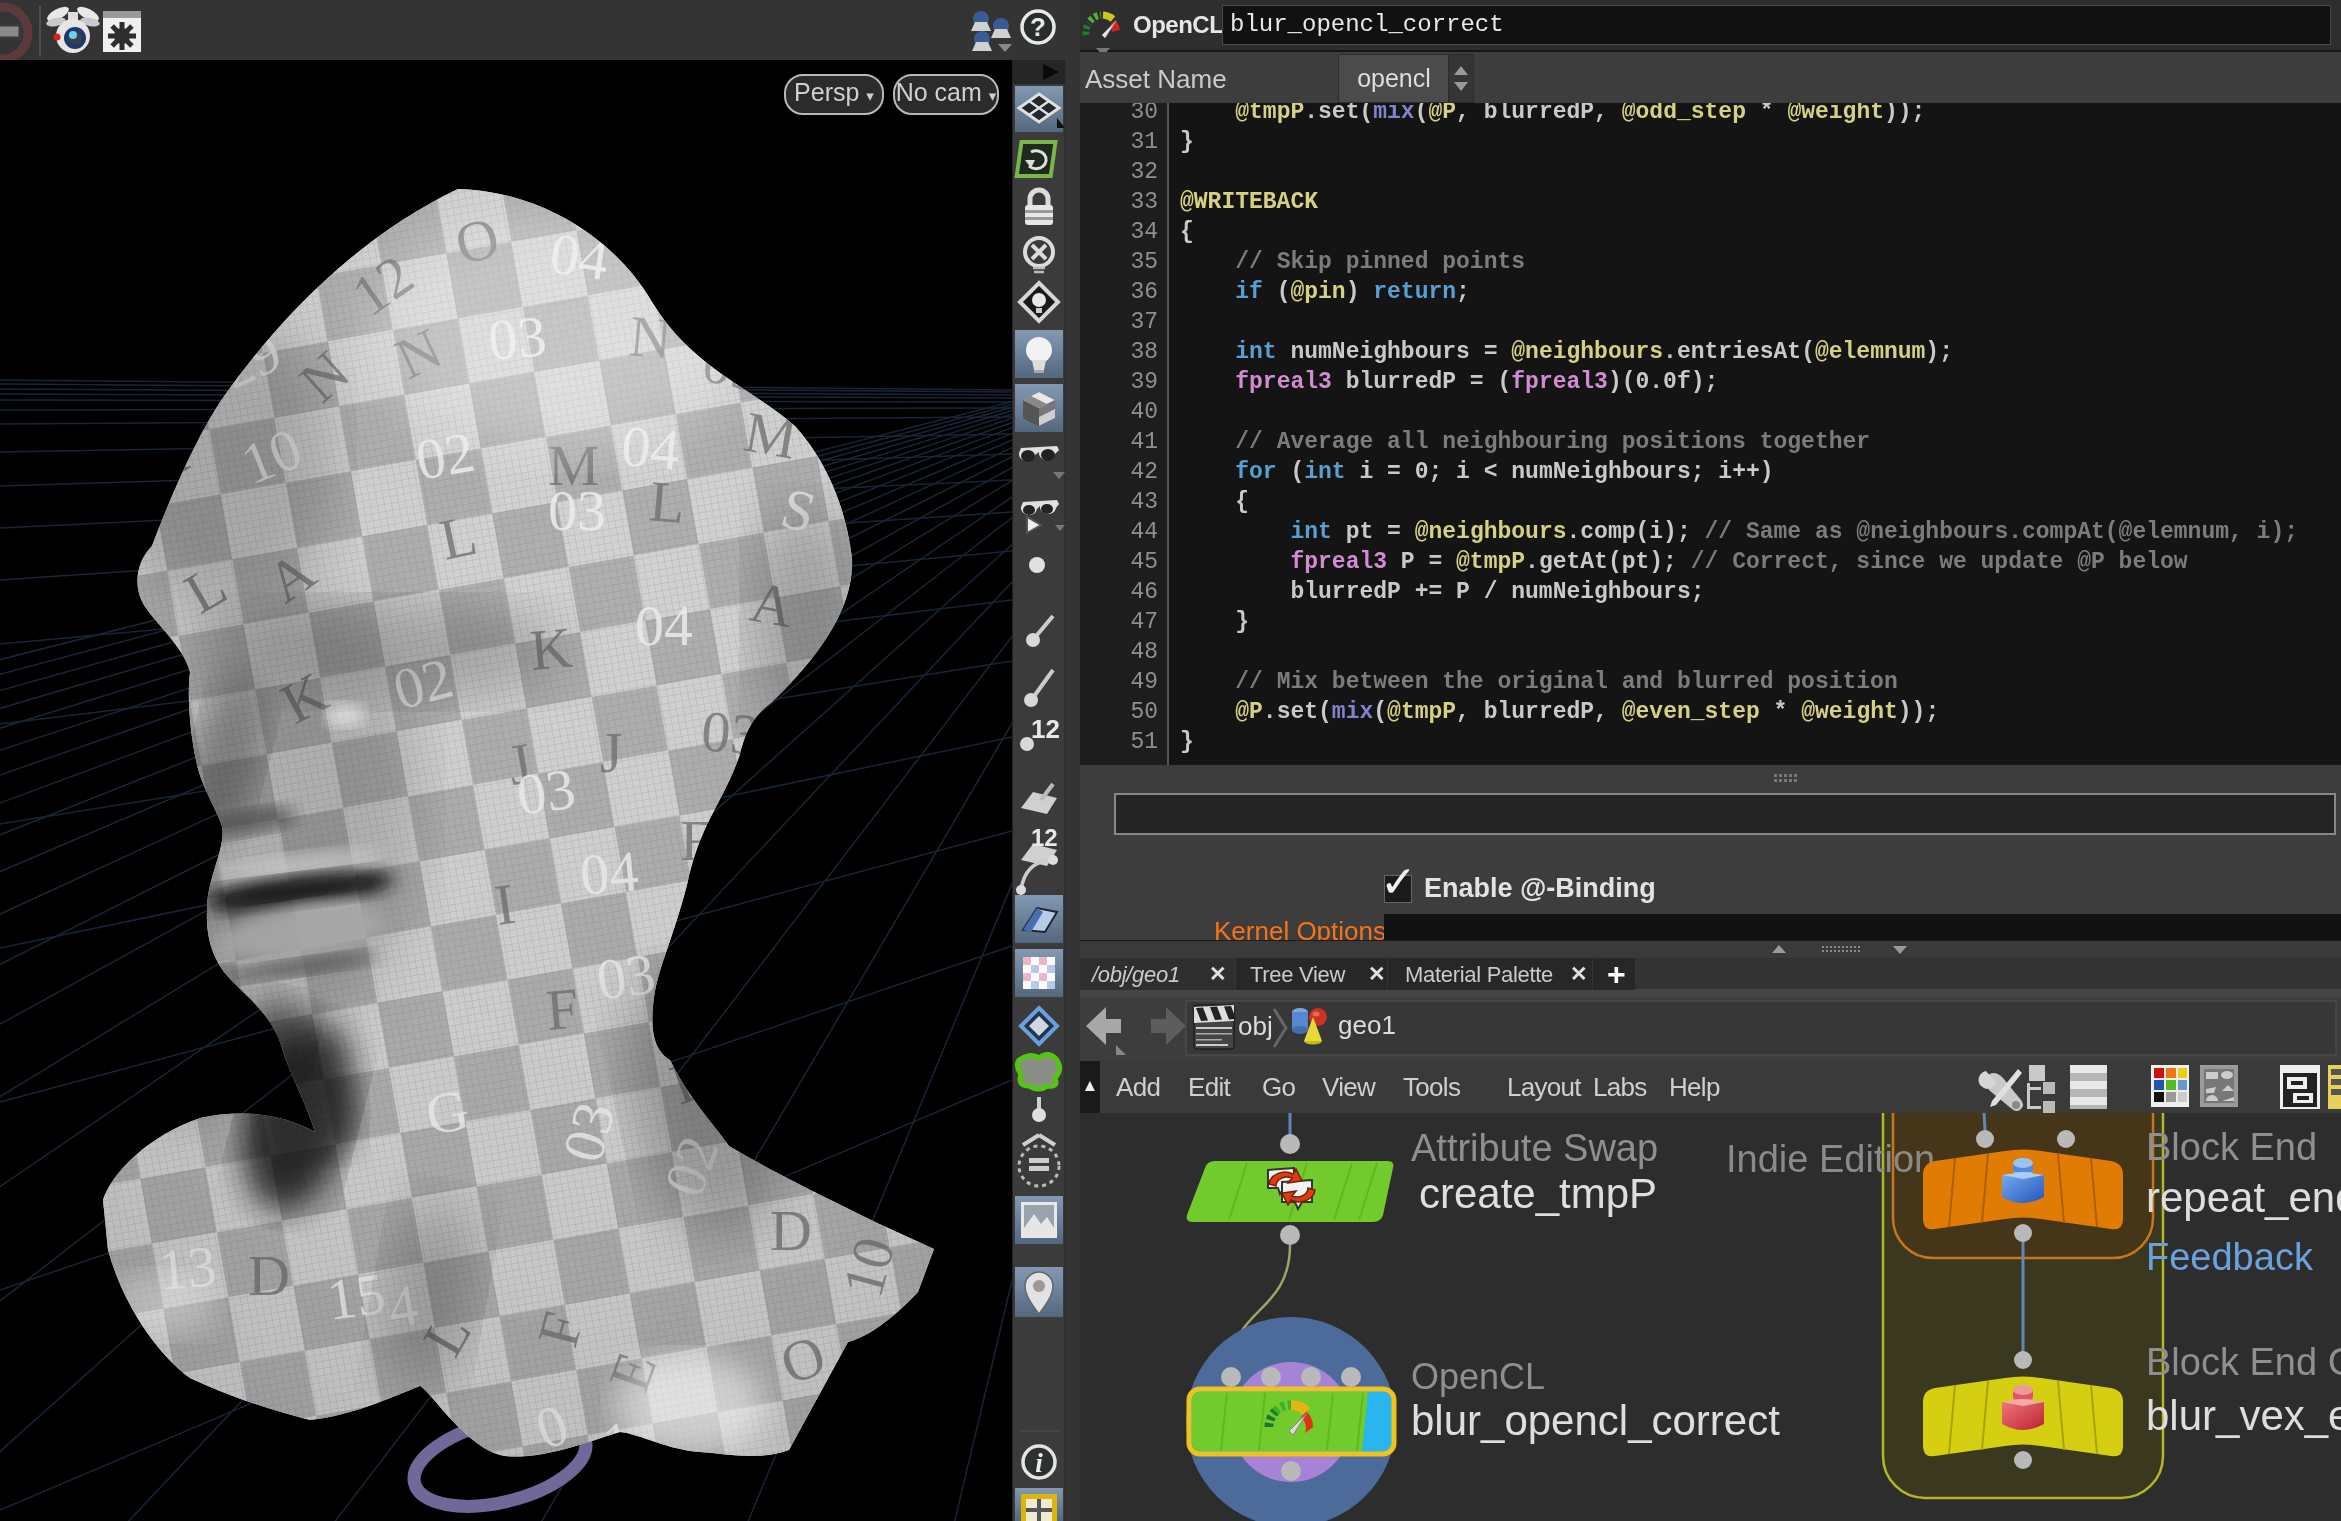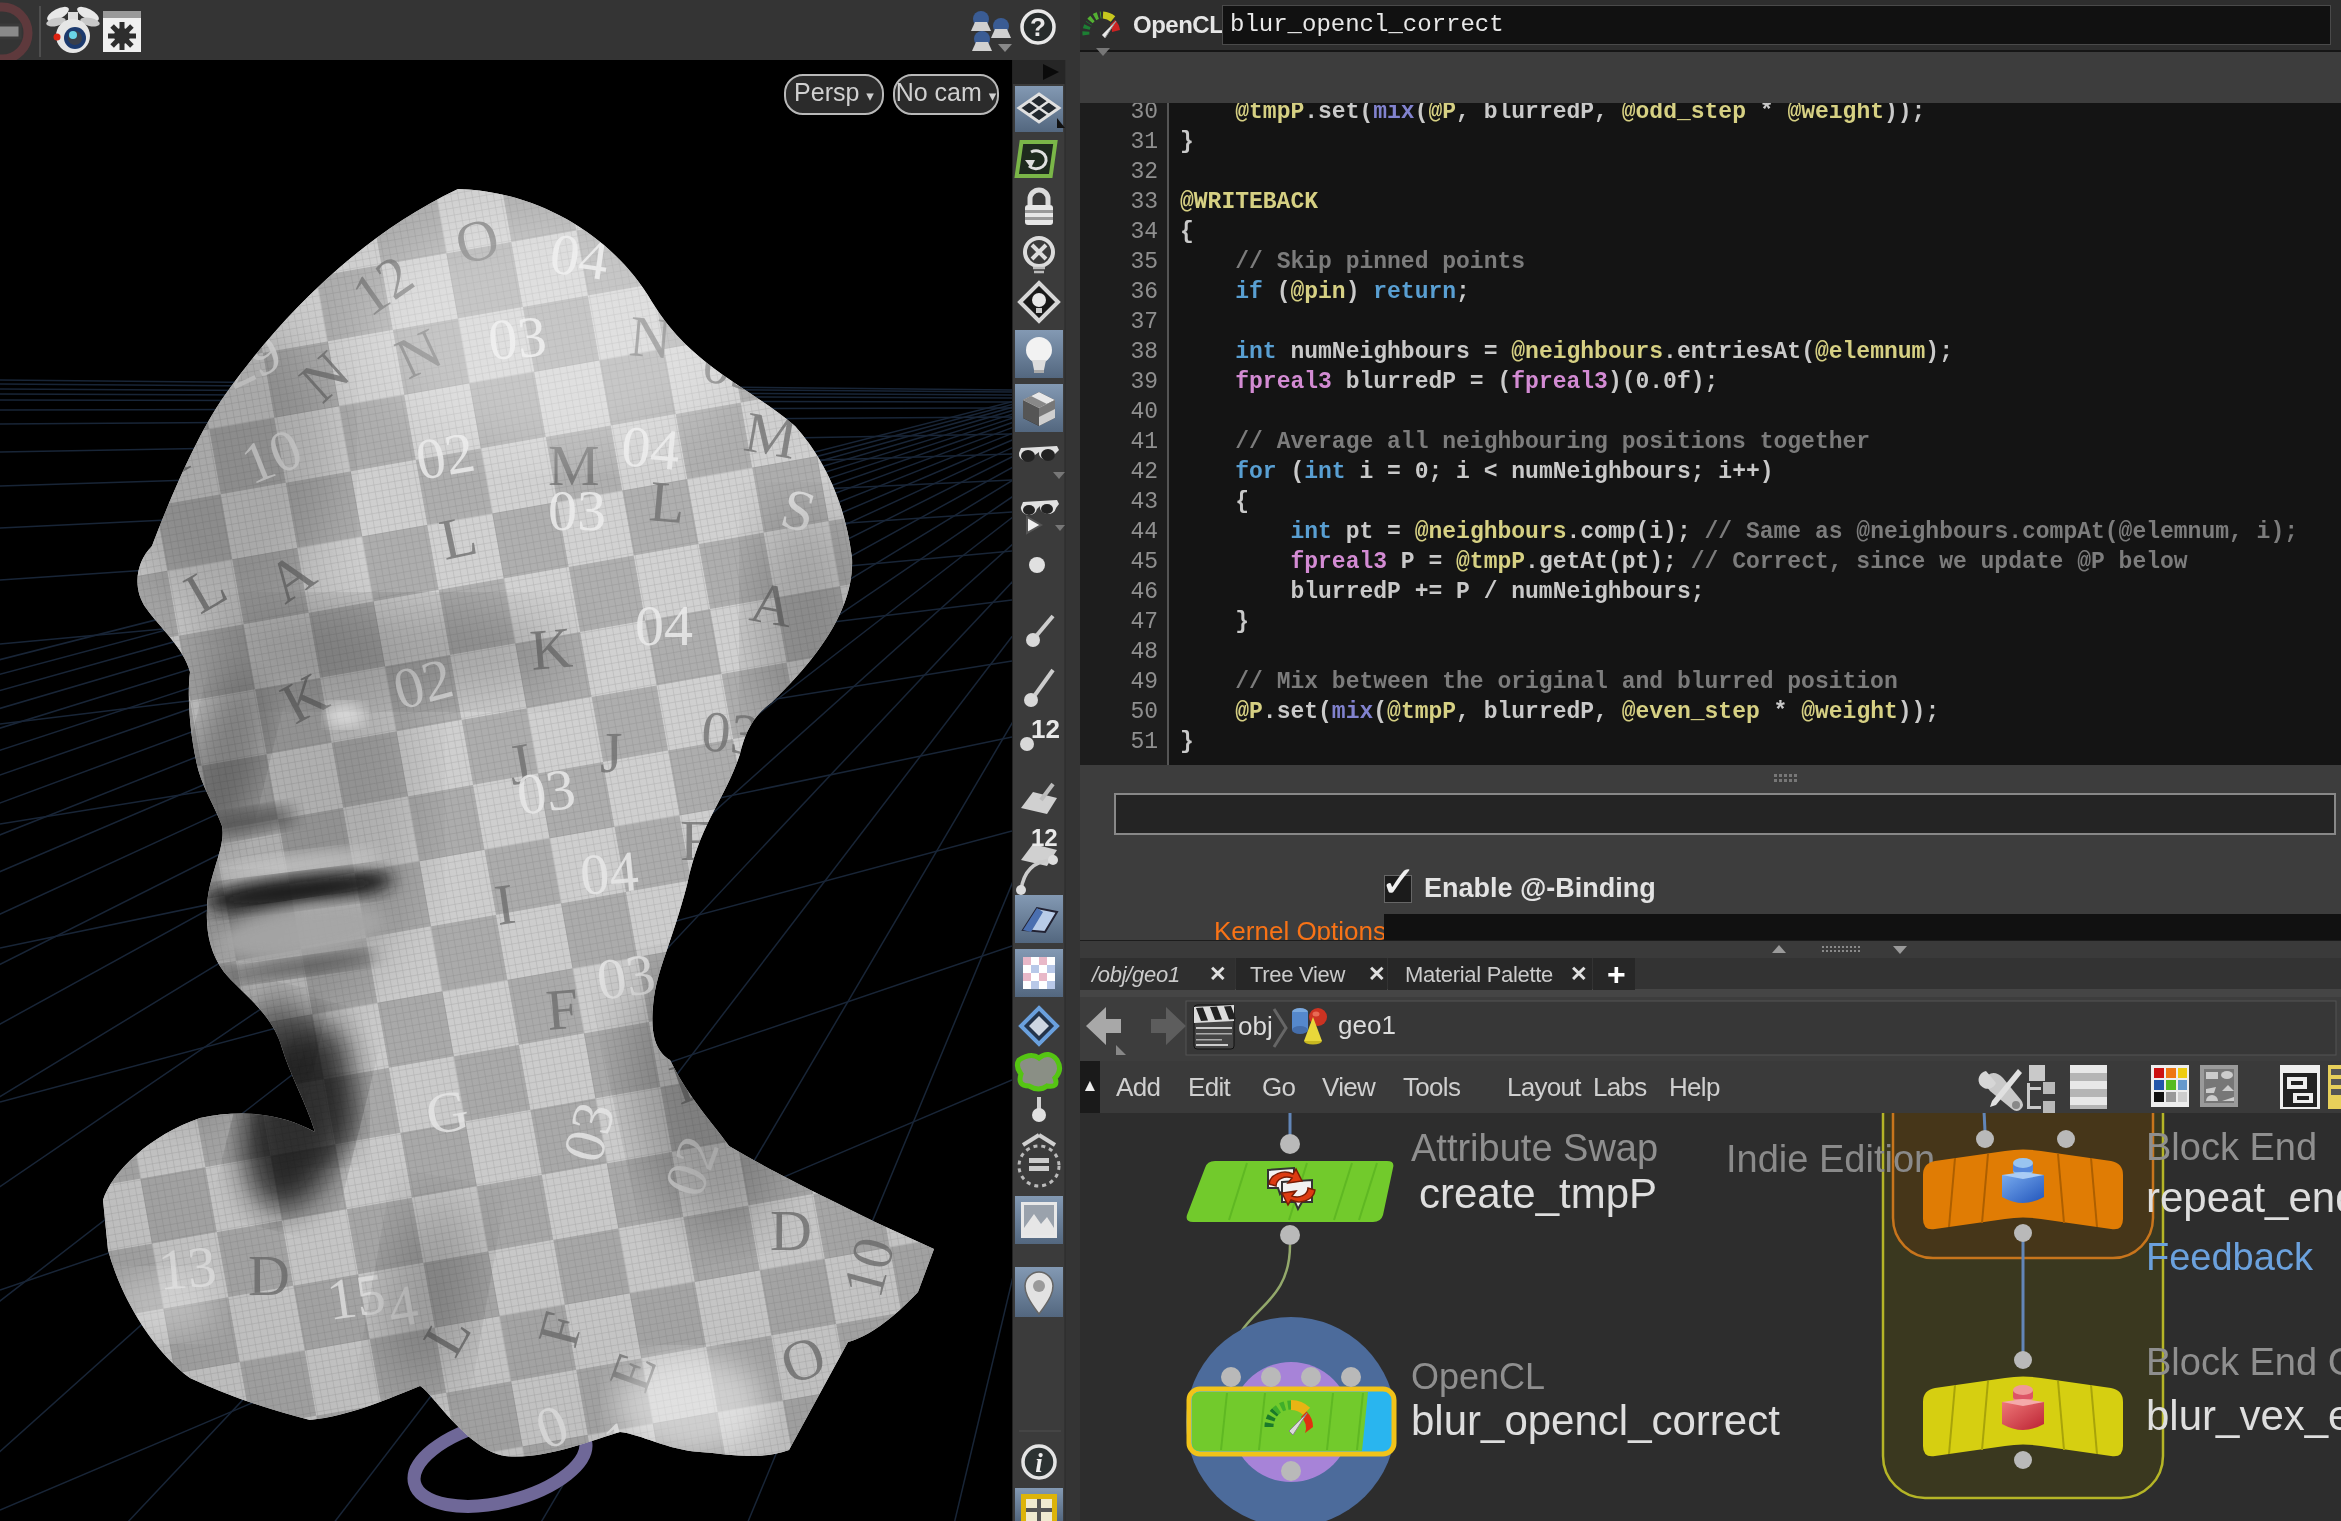--- a/index.html
+++ b/index.html
@@ -417,20 +417,28 @@
         <path d="M-13 -11 A17 17 0 0 1 -2 -17" stroke="#53b032" stroke-width="7" fill="none" stroke-dasharray="3.5 2.5"></path>
         <path d="M0 -17 A17 17 0 0 1 10 -13" stroke="#c8c81e" stroke-width="7" fill="none"></path>
         <path d="M12 -12 A17 17 0 0 1 17 -2 L9 0 A9 9 0 0 0 7 -7 Z" fill="#cc2222"></path>
         <path d="M-1 3 L13 -11 L2 6 Z" fill="#e8e8e8" stroke="#999" stroke-width="1"></path>
       </g>
       <path d="M14 42 l14 0 l-7 8 z" fill="#777"></path>
     </svg>
     <div id="ocltitle">OpenCL</div>
     <div id="oclfield">blur_opencl_correct</div>
   </div>
+  <div id="assetrow">
+    <div id="assetlbl">Asset Name</div>
+    <div id="assetdd">opencl</div>
+    <div id="assetspin"><svg width="24" height="47">
+            <path d="M5 20 l7 -9 l7 9 z" fill="#9a9a9a"></path>
+            <path d="M5 27 l7 9 l7 -9 z" fill="#9a9a9a"></path>
+          </svg></div>
+  </div>
   <div id="codearea">
     <div id="gutter">
           <pre>30
 31
 32
 33
 34
 35
 36
 37

